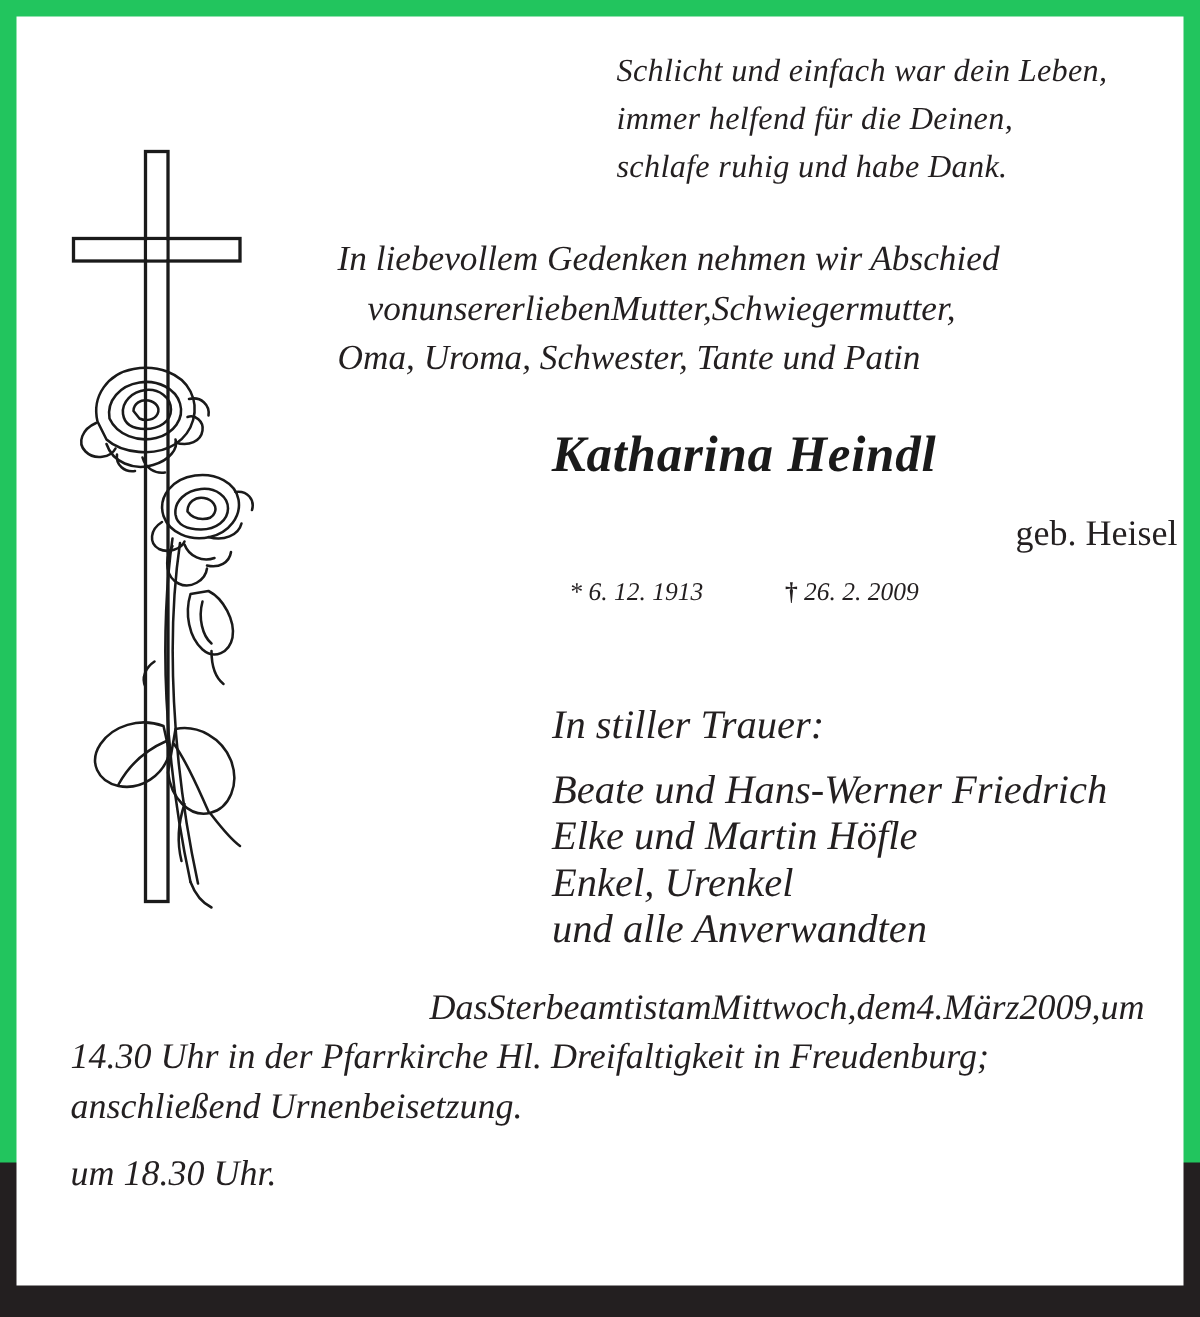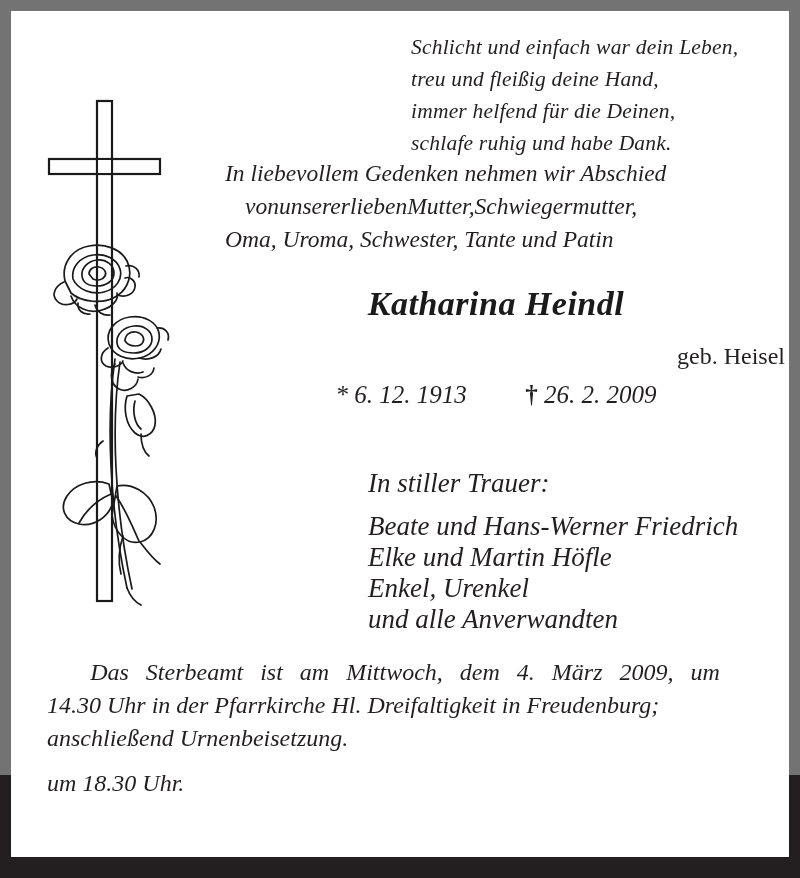--- a/index.html
+++ b/index.html
@@ -13,21 +13,21 @@
     overflow: hidden;
     font-family: "Liberation Serif", "DejaVu Serif", serif;
   }
 
   #notice {
     position: absolute;
     left: 0;
     top: 0;
     width: 800px;
     height: 775px;
-    background: #737373;
+    background: #22c55e;
     box-sizing: border-box;
   }
 
   #page {
     position: absolute;
     left: 11px;
     top: 11px;
     width: 778px;
     height: 846px;
     background: #ffffff;
@@ -100,21 +100,21 @@
     color: #231f20;
   }
 
   #dates {
     position: absolute;
     left: 196px;
     top: 368px;
     width: 578px;
     text-align: center;
     font-style: italic;
-    font-size: 25px;
+    font-size: 17px;
     line-height: 32px;
     color: #231f20;
   }
   #dates .gap { display: inline-block; width: 46px; }
   #dates .dagger { font-style: normal; font-weight: bold; }
 
   #mourners {
     position: absolute;
     left: 357px;
     top: 457px;
@@ -143,23 +143,22 @@
   }
   #footer .place b {
     font-weight: bold;
     font-style: italic;
   }
   #footer .para {
     margin-bottom: 12px;
   }
   #footer .jline {
     display: flex;
-    justify-content: center;
+    justify-content: flex-end;
     white-space: nowrap;
-    gap: 17px;
   }
   #footer .last { white-space: nowrap; }
 </style>
 </head>
 <body>
 
 <div id="notice">
   <div id="page">
 
     <div id="emblem">
@@ -223,21 +222,20 @@
 
           <path d="M92 440 C88 452 87 466 90 478"></path>
           <path d="M96 492 C99 500 104 506 110 509"></path>
           <path d="M72 345 C66 349 63 356 66 362"></path>
         </g>
       </svg>
     </div>
 
     <div id="verse">
       <div class="vline">Schlicht und einfach war dein Leben,</div>
-      <div class="vline">treu und fleißig deine Hand,</div>
       <div class="vline">immer helfend für die Deinen,</div>
       <div class="vline">schlafe ruhig und habe Dank.</div>
     </div>
 
     <div id="tribute">
       <span class="tline">In liebevollem Gedenken nehmen wir Abschied</span>
       <span class="tline justify">
         <span>von</span>
         <span>unserer</span>
         <span>lieben</span>

